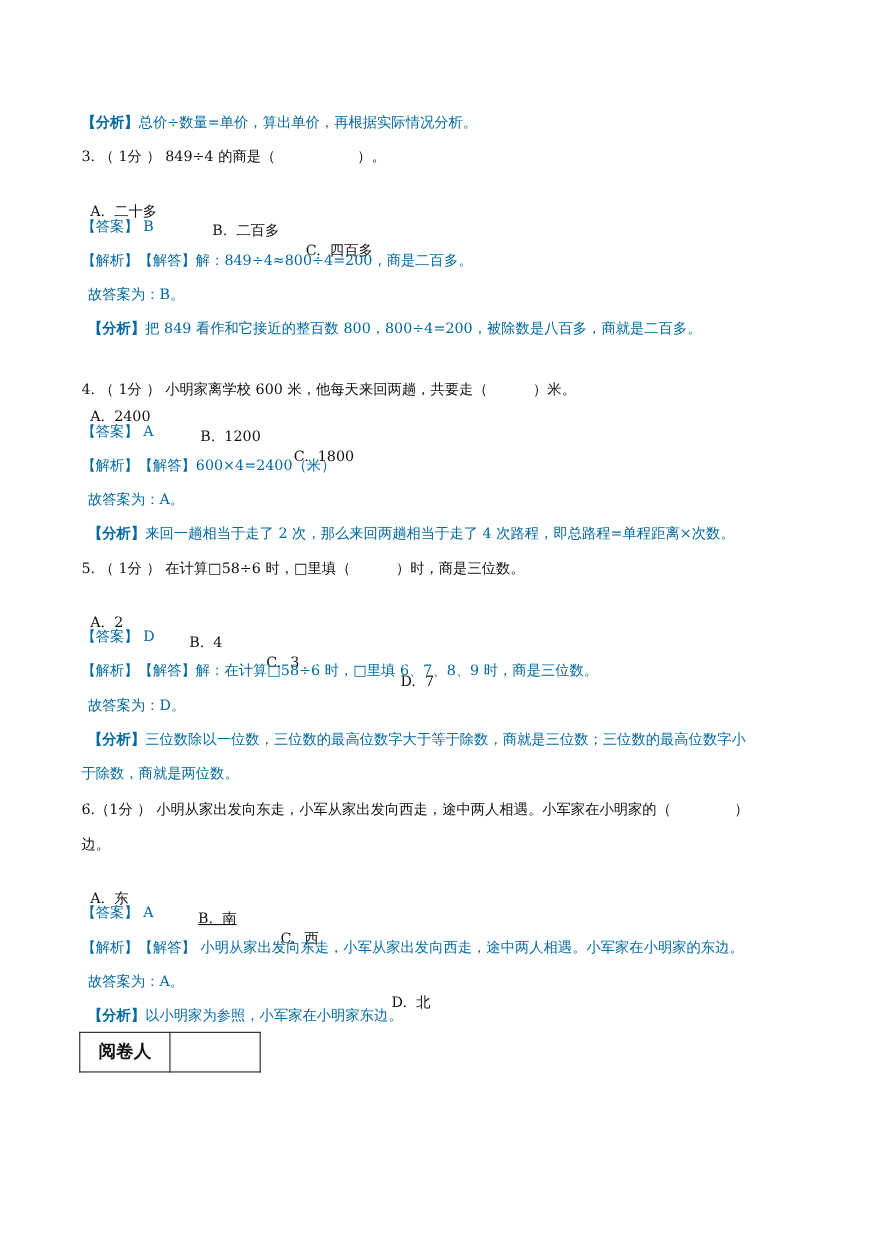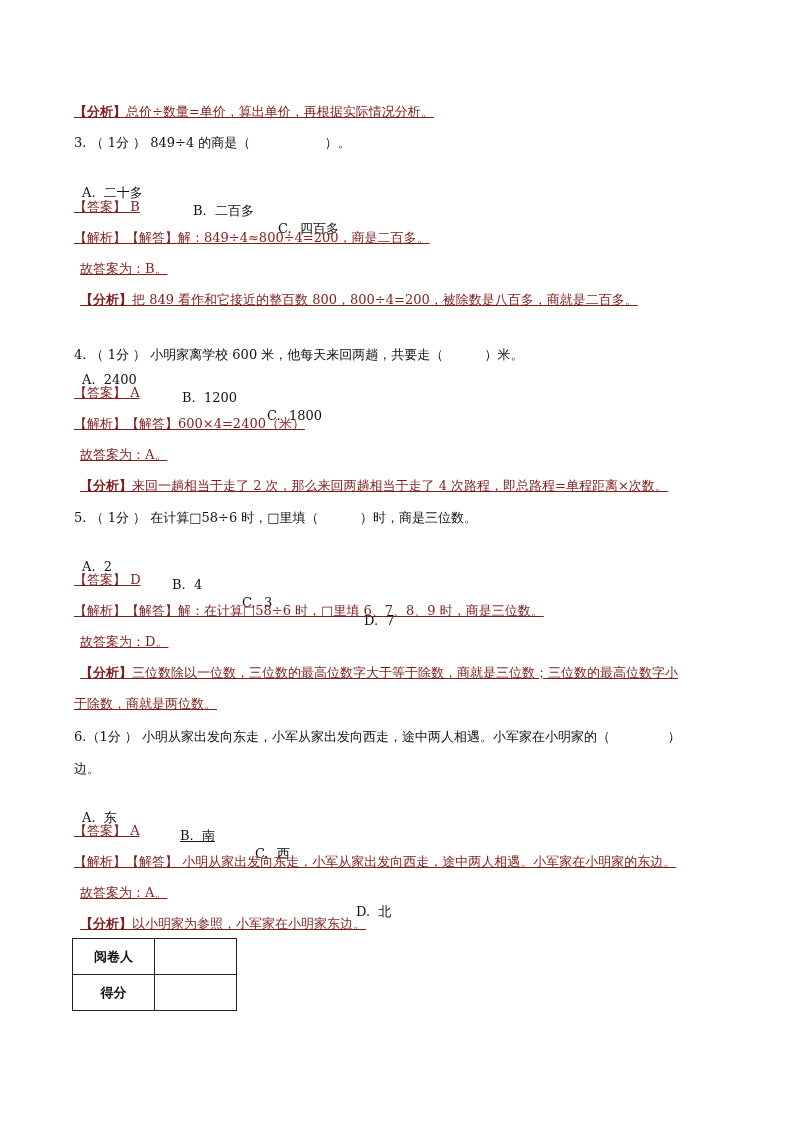--- a/index.html
+++ b/index.html
@@ -1,22 +1,22 @@
 <!DOCTYPE html>
 <html><head>
 <meta charset="utf-8">
 <style>
   html, body { margin: 0; padding: 0; background: #ffffff; }
   body { width: 793px; height: 1122px; position: relative; overflow: hidden;
          font-family: "DejaVu Serif", "Liberation Serif", serif; font-size: 13px; color: #111111; }
   .line { position: absolute; white-space: pre; line-height: 18px; }
-  .red { color: #7f1d1d; text-decoration: underline; }
+  .red { color: #0369a1; }
   .bold-bracket { font-weight: bold; }
   table.score { position: absolute; left: 72px; top: 938px; border-collapse: collapse;
-                font-family: "DejaVu Sans", "Liberation Sans", sans-serif; font-size: 13px; }
+                font-family: "DejaVu Sans", "Liberation Sans", sans-serif; font-size: 16px; }
   table.score td { border: 1px solid #222; height: 33px; }
   table.score td.lbl { width: 79px; text-align: center; font-weight: bold; }
   table.score td.val { width: 79px; }
 </style>
 </head>
 <body>
 
 <div class="line red" style="left:74px; top:103px;"><span class="bold-bracket">【分析】</span><span>总价÷数量=单价，算出单价，再根据实际情况分析。</span></div>
 
 <div class="line" style="left:74px; top:134px;">3. （ 1分 ） 849÷4 的商是（                  ）。</div>
@@ -66,18 +66,14 @@
 <div class="line red" style="left:74px; top:853px;"><span>【解析】</span><span>【解答】</span><span> 小明从家出发向东走，小军从家出发向西走，途中两人相遇。小军家在小明家的东边。</span></div>
 <div class="line red" style="left:80px; top:884px;">故答案为：A。</div>
 <div class="line red" style="left:80px; top:915px;"><span class="bold-bracket">【分析】</span><span>以小明家为参照，小军家在小明家东边。</span></div>
 
 <table class="score">
   <tbody>
       <tr>
     <td class="lbl">阅卷人</td>
     <td class="val"></td>
   </tr>
-  <tr>
-    <td class="lbl">得分</td>
-    <td class="val"></td>
-  </tr>
 </tbody>
   </table>
 
 </body></html>

